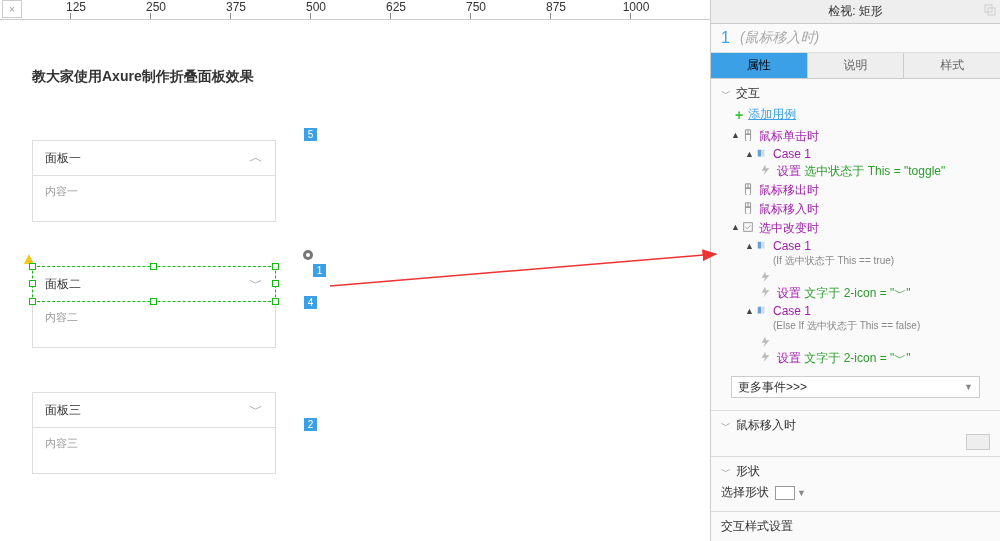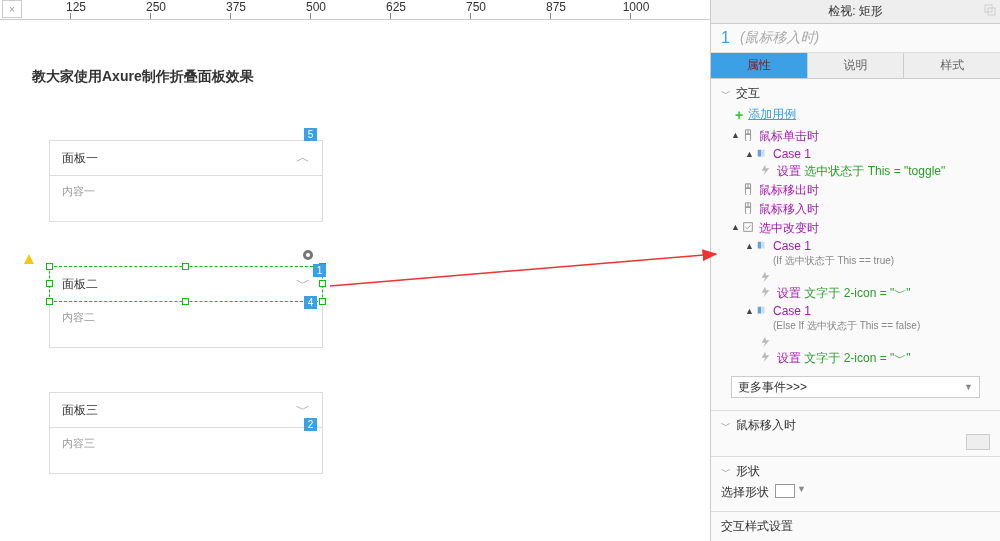--- a/index.html
+++ b/index.html
@@ -3,57 +3,57 @@
 <meta charset="utf-8">
 <style>
 *{box-sizing:border-box;margin:0;padding:0;font-family:"Microsoft YaHei",Arial,sans-serif;font-size:12px;color:#333}
 body{background:#f5f5f5;width:1000px;height:541px;overflow:hidden;position:relative}
 .ruler-h{position:absolute;top:0;left:0;right:290px;height:20px;background:#fff;border-bottom:1px solid #ccc;display:flex;align-items:flex-end;overflow:hidden;z-index:2}
 .ruler-h .tick{position:absolute;bottom:0;border-left:1px solid #888;height:6px;font-size:10px;color:#666}
 .ruler-h .tick span{position:absolute;top:-13px;left:-10px;width:30px;text-align:center}
 .tab{position:absolute;top:0;left:2px;width:20px;height:18px;background:#fff;border:1px solid #ccc;display:flex;align-items:center;justify-content:center;font-size:10px;color:#999;z-index:3}
 .canvas{position:absolute;top:20px;left:0;right:290px;bottom:0;background:#fff;overflow:hidden}
 .heading{position:absolute;top:48px;left:32px;font-size:14px;font-weight:bold}
-.panel{position:absolute;left:49px;width:274px;background:#fff}
+.panel{position:absolute;left:32px;width:244px;background:#fff}
 .phead{height:36px;border:1px solid #ddd;display:flex;align-items:center;padding:0 12px;color:#666;justify-content:space-between}
 .pbody{height:46px;border:1px solid #ddd;border-top:none;padding:8px 12px;color:#999;font-size:11px}
 .chev{color:#aaa;font-size:14px}
 .sel{border:1px dashed #0bbf0b !important}
 .handle{position:absolute;width:7px;height:7px;background:#fff;border:1px solid #0bbf0b}
 .badge{position:absolute;background:#3ba0e6;color:#fff;font-size:10px;padding:0 3px;line-height:13px;min-width:13px;text-align:center}
 .marker{position:absolute;width:10px;height:10px}
 .arrow-svg{position:absolute;top:0;left:0;pointer-events:none;z-index:5}
 .inspector{position:absolute;top:0;right:0;width:290px;bottom:0;background:#fafafa;border-left:1px solid #ccc;display:flex;flex-direction:column}
 .ins-title{height:26px;background:#eee;border-bottom:1px solid #ccc;display:flex;align-items:center;justify-content:center;color:#555;font-size:12px}
 .ins-name{height:32px;display:flex;align-items:center;padding:0 10px;border-bottom:1px solid #ddd}
 .ins-name .idx{color:#3ba0e6;font-size:16px;margin-right:10px}
 .ins-name .ph{color:#aaa;font-style:italic;font-size:14px}
 .tabs{display:flex;height:28px;border-bottom:1px solid #ccc}
 .tabs div{flex:1;display:flex;align-items:center;justify-content:center;border-right:1px solid #ccc;background:#eee;color:#666;cursor:pointer}
-.tabs div.active{background:#3ba0e6;color:#7f1d1d}
+.tabs div.active{background:#3ba0e6;color:#000000}
 .tabs div:last-child{border-right:none}
 .section{border-bottom:1px solid #ddd;padding:6px 10px}
 .section-h{display:flex;align-items:center;color:#555;cursor:pointer}
 .section-h .tw{margin-right:5px;color:#888;font-size:10px}
 .add-case{display:flex;align-items:center;color:#3ba0e6;padding:4px 0 2px 14px;cursor:pointer}
 .add-case .plus{color:#3c3;font-weight:bold;margin-right:5px;font-size:14px}
 .add-case a{color:#3ba0e6;text-decoration:underline}
 .tree{padding:2px 0 2px 10px}
 .row{display:flex;align-items:flex-start;padding:1px 0}
 .tw2{color:#444;font-size:9px;width:10px;display:inline-block;flex-shrink:0;margin-top:2px}
 .ic{width:14px;height:12px;margin-right:4px;flex-shrink:0;margin-top:1px}
 .lbl{color:#a21caf}
 .lbl.link{color:#2a9c2a}
 .cond{color:#888;font-size:10px}
 .lvl1{padding-left:0}
 .lvl2{padding-left:14px}
 .lvl3{padding-left:28px}
 .more{margin:6px 10px;height:22px;border:1px solid #ccc;background:#fff;display:flex;align-items:center;padding:0 6px;color:#666;justify-content:space-between}
 .more .dd{color:#888;font-size:9px}
-.shape-row{display:flex;align-items:flex-start;padding:4px 0;color:#555}
+.shape-row{display:flex;align-items:center;padding:4px 0;color:#555}
 .shape-box{width:20px;height:14px;border:1px solid #999;margin-left:6px;background:#fff}
 .shape-dd{color:#888;font-size:9px;margin-left:2px}
 .swatch{width:24px;height:16px;background:#eee;border:1px solid #ccc;float:right}
 svg.ic-mouse{fill:#888}
 svg.ic-flag{fill:#6aa0d8}
 svg.ic-bolt{fill:#aaa}
 svg.ic-sel{fill:#888}
 .copy-ic{position:absolute;top:4px;right:4px;width:12px;height:12px;opacity:.3}
 </style>
 </head>

